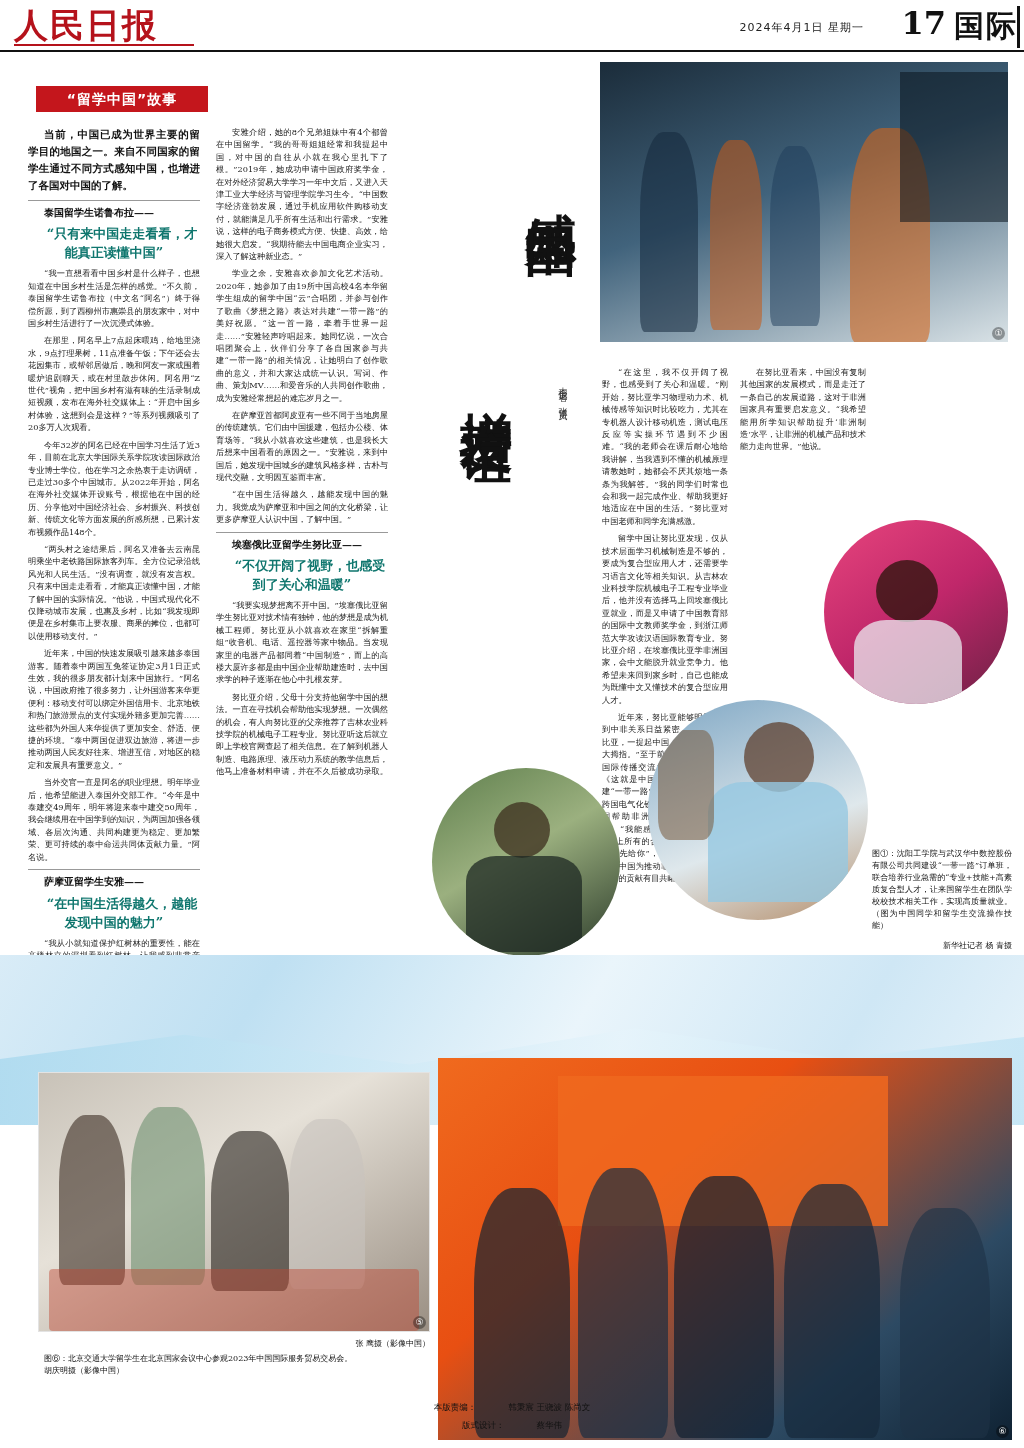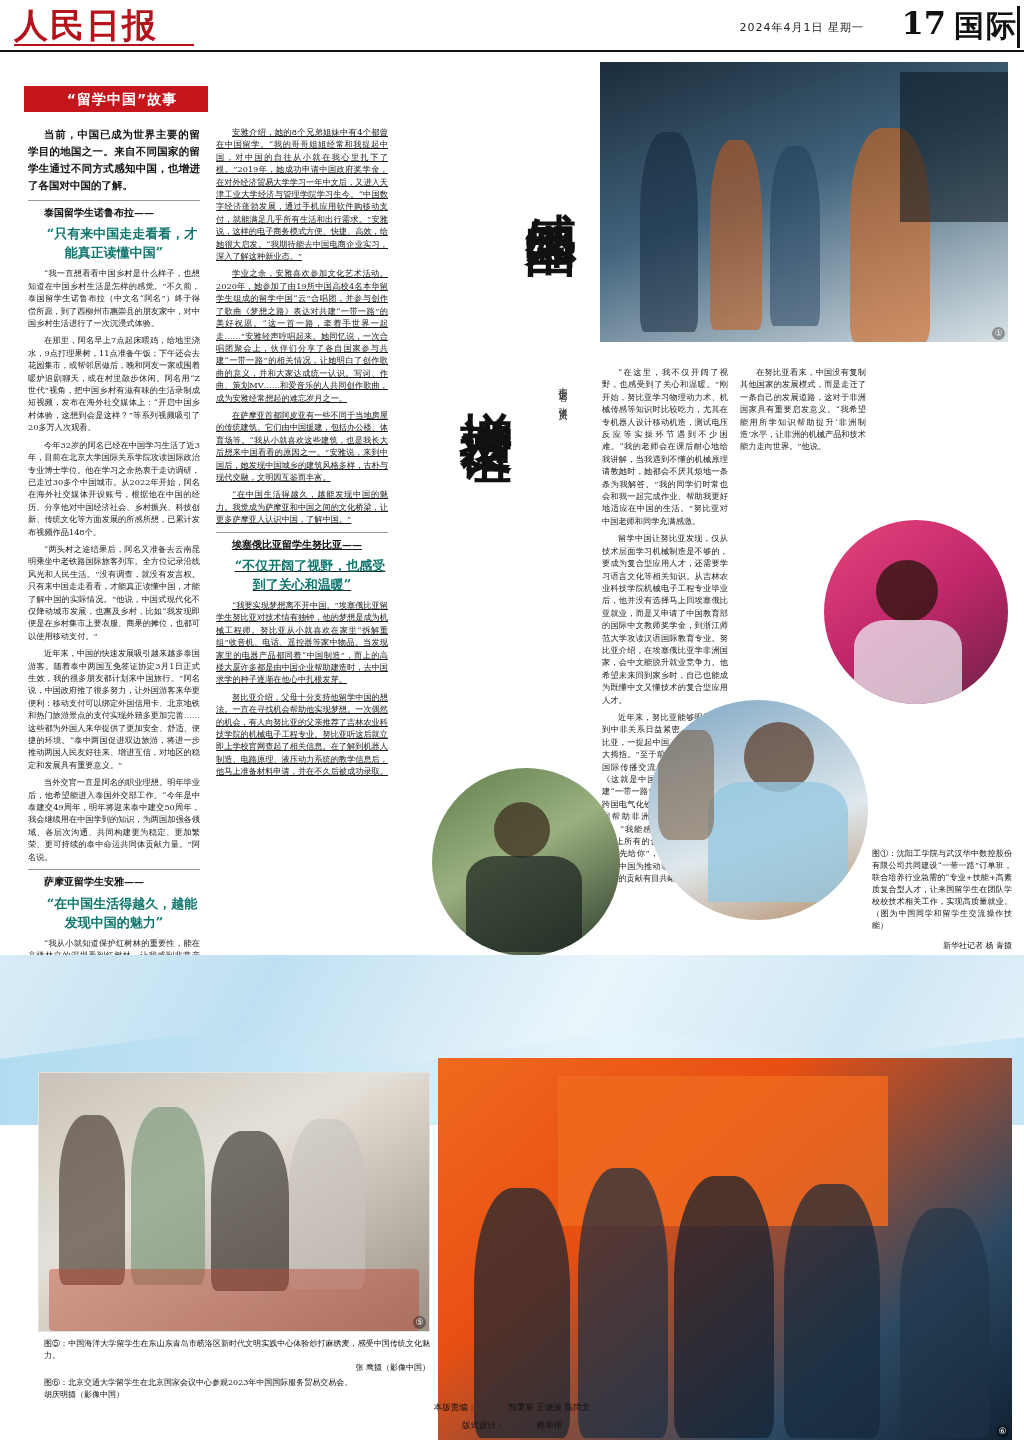--- a/index.html
+++ b/index.html
@@ -19,22 +19,22 @@
     font-weight:bold;font-size:34px;color:#b5121b;letter-spacing:2px;line-height:38px;}
   .logo-underline{position:absolute;left:14px;top:44px;width:180px;height:2px;background:#b5121b;}
   .mast-date{position:absolute;right:160px;top:20px;font-size:11px;color:#222;letter-spacing:1px;}
   .mast-pageno{position:absolute;right:78px;top:4px;font-size:32px;font-weight:bold;color:#111;
     font-family:"DejaVu Serif","Liberation Serif",serif;}
   .mast-section{position:absolute;right:6px;top:6px;font-size:30px;font-weight:bold;color:#111;
     font-family:"DejaVu Serif","Liberation Serif",serif;letter-spacing:2px;}
   .mast-section:after{content:"";position:absolute;right:-2px;top:0;width:3px;height:42px;background:#111;}
 
   
-  .badge{position:absolute;left:24px;top:86px;width:172px;height:26px;background:#c4161c;
-    color:#fff;font-size:14px;font-weight:bold;line-height:26px;text-align:center;letter-spacing:1px;padding-left:12px;}
+  .badge{position:absolute;left:36px;top:86px;width:172px;height:26px;background:#c4161c;
+    color:#fff;font-size:14px;font-weight:bold;line-height:26px;text-align:center;letter-spacing:1px;}
 
   
   .col{position:absolute;font-size:8.2px;line-height:12.4px;color:#1a1a1a;text-align:justify;
     font-family:"DejaVu Serif","Liberation Serif",serif;}
   .col p{margin:0 0 5px 0;text-indent:16px;}
   .lead{font-size:10.5px;line-height:17px;color:#111;font-weight:bold;}
   .subhead{font-size:10px;font-weight:bold;color:#111;margin:6px 0 2px 0;text-indent:0;}
   .quote-head{font-size:13px;font-weight:bold;color:#0f766e;text-align:center;margin:2px 0 6px 0;
     line-height:19px;text-indent:0;}
   .divider{border-top:1px solid #999;margin:6px 0 6px 0;height:0;}
@@ -104,21 +104,21 @@
     <p>今年32岁的阿名已经在中国学习生活了近3年，目前在北京大学国际关系学院攻读国际政治专业博士学位。他在学习之余热衷于走访调研，已走过30多个中国城市。从2022年开始，阿名在海外社交媒体开设账号，根据他在中国的经历、分享他对中国经济社会、乡村振兴、科技创新、传统文化等方面发展的所感所想，已累计发布视频作品148个。</p>
     <p>“两头村之途结果后，阿名又准备去云南昆明乘坐中老铁路国际旅客列车。全方位记录沿线风光和人民生活。”没有调查，就没有发言权。只有来中国走走看看，才能真正读懂中国，才能了解中国的实际情况。”他说，中国式现代化不仅降动城市发展，也惠及乡村，比如“我发现即便是在乡村集市上要衣服、商果的摊位，也都可以使用移动支付。”</p>
     <p>近年来，中国的快速发展吸引越来越多泰国游客。随着泰中两国互免签证协定3月1日正式生效，我的很多朋友都计划来中国旅行。”阿名说，中国政府推了很多努力，让外国游客来华更便利：移动支付可以绑定外国信用卡、北京地铁和热门旅游景点的支付实现外籍多更加完善……这些都为外国人来华提供了更加安全、舒适、便捷的环境。“泰中两国促进双边旅游，将进一步推动两国人民友好往来、增进互信，对地区的稳定和发展具有重要意义。”</p>
     <p>当外交官一直是阿名的职业理想。明年毕业后，他希望能进入泰国外交部工作。“今年是中泰建交49周年，明年将迎来泰中建交50周年，我会继续用在中国学到的知识，为两国加强各领域、各层次沟通、共同构建更为稳定、更加繁荣、更可持续的泰中命运共同体贡献力量。”阿名说。</p>
     <div class="divider"></div>
     <p class="subhead">萨摩亚留学生安雅——</p>
     <p class="quote-head">“在中国生活得越久，越能发现中国的魅力”</p>
     <p>“我从小就知道保护红树林的重要性，能在高楼林立的深圳看到红树林，让我感到非常亲切。”萨摩亚留学生安雅正在广东深圳市福田红树林生态公园参加科林活动。她数上手套、拿起铁锹，清理红树林周边的杂草。不一会儿，拔出的杂草就堆成了一小堆山。安雅说，萨摩亚也生布着广阔的红树林、红树林能抵御风沙、保护海岸，对保护当地生态环境发挥着重要作用。“中国在发展经济的同时，注重生态环境保护，萨摩亚同样需要走这样的发展道路。”</p>
   </div>
 
-  <div class="col" style="left:216px;top:126px;width:172px;height:840px;text-decoration:underline;">
+  <div class="col" style="left:216px;top:126px;width:172px;height:840px;">
     <p>安雅介绍，她的8个兄弟姐妹中有4个都曾在中国留学。“我的哥哥姐姐经常和我提起中国，对中国的自往从小就在我心里扎下了根。”2019年，她成功申请中国政府奖学金，在对外经济贸易大学学习一年中文后，又进入天津工业大学经济与管理学院学习生今。“中国数字经济蓬勃发展，通过手机应用软件购移动支付，就能满足几乎所有生活和出行需求。”安雅说，这样的电子商务模式方便、快捷、高效，给她很大启发。“我期待能去中国电商企业实习，深入了解这种新业态。”</p>
     <p>学业之余，安雅喜欢参加文化艺术活动。2020年，她参加了由19所中国高校4名本华留学生组成的留学中国“云”合唱团，并参与创作了歌曲《梦想之路》表达对共建“一带一路”的美好祝愿。“这一首一路，牵着手世界一起走……”安雅轻声哼唱起来。她同忆说，一次合唱团聚会上，伙伴们分享了各自国家参与共建“一带一路”的相关情况，让她明白了创作歌曲的意义，并和大家达成统一认识。写词、作曲、策划MV……和爱音乐的人共同创作歌曲，成为安雅经常想起的难忘岁月之一。</p>
     <p>在萨摩亚首都阿皮亚有一些不同于当地房屋的传统建筑。它们由中国援建，包括办公楼、体育场等。“我从小就喜欢这些建筑，也是我长大后想来中国看看的原因之一。”安雅说，来到中国后，她发现中国城乡的建筑风格多样，古朴与现代交融，文明因互鉴而丰富。</p>
     <p>“在中国生活得越久，越能发现中国的魅力。我觉成为萨摩亚和中国之间的文化桥梁，让更多萨摩亚人认识中国，了解中国。”</p>
     <div class="divider"></div>
     <p class="subhead">埃塞俄比亚留学生努比亚——</p>
     <p class="quote-head">“不仅开阔了视野，也感受到了关心和温暖”</p>
     <p>“我要实现梦想离不开中国。”埃塞俄比亚留学生努比亚对技术情有独钟，他的梦想是成为机械工程师。努比亚从小就喜欢在家里“拆解重组”收音机、电话、遥控器等家中物品。当发现家里的电器产品都同着“中国制造”，而上的高楼大厦许多都是由中国企业帮助建造时，去中国求学的种子逐渐在他心中扎根发芽。</p>
     <p>努比亚介绍，父母十分支持他留学中国的想法。一直在寻找机会帮助他实现梦想。一次偶然的机会，有人向努比亚的父亲推荐了吉林农业科技学院的机械电子工程专业。努比亚听这后就立即上学校官网查起了相关信息。在了解到机器人制造、电路原理、液压动力系统的教学信息后，他马上准备材料申请，并在不久后被成功录取。</p>
   </div>
@@ -199,21 +199,20 @@
     <div style="position:absolute;left:120px;top:18px;width:330px;height:150px;background:rgba(240,105,30,.85);"></div>
     <div class="silh" style="left:36px;top:130px;width:96px;height:250px;background:rgba(20,35,50,.7);"></div>
     <div class="silh" style="left:140px;top:110px;width:90px;height:270px;background:rgba(25,45,65,.7);"></div>
     <div class="silh" style="left:236px;top:118px;width:100px;height:262px;background:rgba(18,32,48,.72);"></div>
     <div class="silh" style="left:346px;top:126px;width:96px;height:254px;background:rgba(22,40,58,.7);"></div>
     <div class="silh" style="left:462px;top:150px;width:90px;height:230px;background:rgba(30,50,70,.6);"></div>
     <div class="num">⑥</div>
   </div>
 
   <div class="cap" style="left:44px;top:1338px;width:386px;">
-    <div>图⑤：中国海洋大学留学生在东山东青岛市崂洛区新时代文明实践中心体验纱打麻绣麦，感受中国传统文化魅力。</div>
     <div style="text-align:right;">张   鹰摄（影像中国）</div>
     <div style="margin-top:3px;">图⑥：北京交通大学留学生在北京国家会议中心参观2023年中国国际服务贸易交易会。</div>
     <div style="text-align:left;">胡庆明摄（影像中国）</div>
   </div>
 
   <div class="footer" style="bottom:34px;">
     <span>本版责编：</span><span>韩秉宸   王骁波   陈尚文</span>
   </div>
   <div class="footer" style="bottom:16px;">
     <span>版式设计：</span><span>蔡华伟</span>

